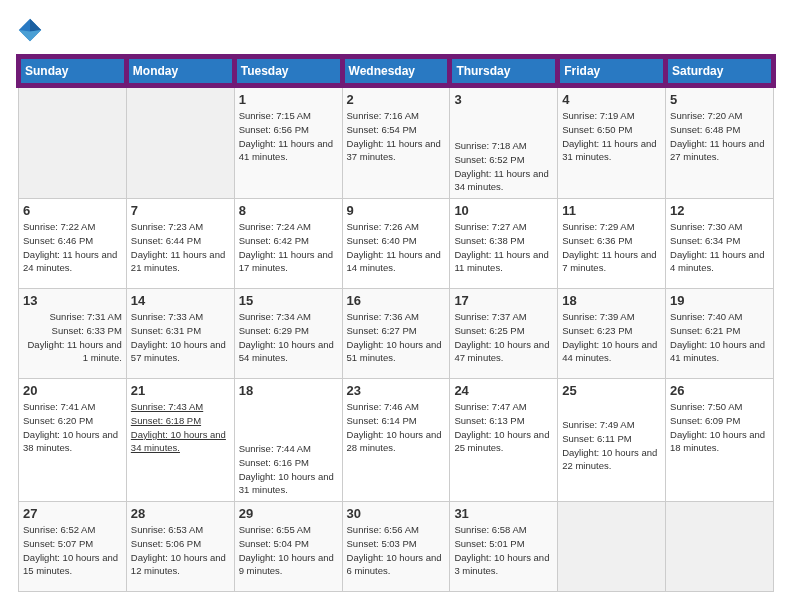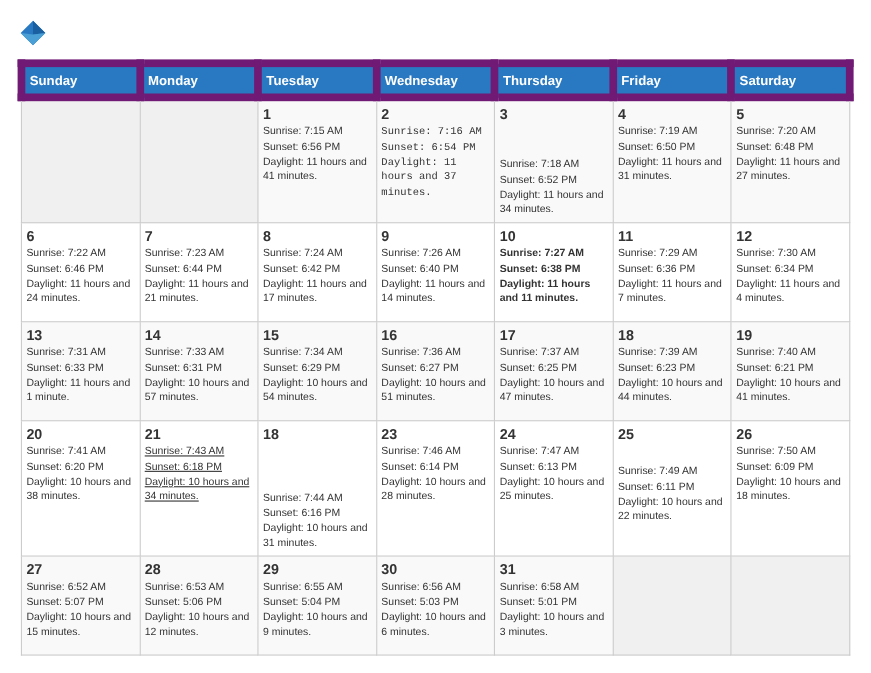--- a/index.html
+++ b/index.html
@@ -51,21 +51,21 @@
       border-collapse: collapse;
       table-layout: fixed;
     }
     thead tr th {
       background-color: #2979c2;
       color: #fff;
       font-size: 12px;
       font-weight: bold;
       padding: 5px 4px;
       text-align: left;
-      border: 7px solid #701a75;
+      border: 5px solid #701a75;
     }
     tbody tr td {
       border: 1px solid #ccc;
       vertical-align: top;
       padding: 4px;
       font-size: 10px;
       color: #333;
       height: 90px;
       background: #fff;
     }
@@ -125,21 +125,21 @@
         <td class="empty-cell"></td>
         <td class="empty-cell"></td>
         <td>
           <span class="day-number">1</span>
           <div class="day-info" style="white-space: pre-line;">Sunrise: 7:15 AM
 Sunset: 6:56 PM
 Daylight: 11 hours and 41 minutes.</div>
         </td>
         <td>
           <span class="day-number">2</span>
-          <div class="day-info" style="white-space: pre-line; font-family: Liberation Mono, monospace;">Sunrise: 7:16 AM
+          <div class="day-info" style="white-space: pre-line;">Sunrise: 7:16 AM
 Sunset: 6:54 PM
 Daylight: 11 hours and 37 minutes.</div>
         </td>
         <td>
           <span class="day-number">3</span>
           <div class="day-info" style="white-space: pre-line; margin-top: 32px;">Sunrise: 7:18 AM
 Sunset: 6:52 PM
 Daylight: 11 hours and 34 minutes.</div>
         </td>
         <td>
@@ -175,41 +175,41 @@
 Daylight: 11 hours and 17 minutes.</div>
         </td>
         <td>
           <span class="day-number">9</span>
           <div class="day-info" style="white-space: pre-line;">Sunrise: 7:26 AM
 Sunset: 6:40 PM
 Daylight: 11 hours and 14 minutes.</div>
         </td>
         <td>
           <span class="day-number">10</span>
-          <div class="day-info" style="white-space: pre-line; font-weight: bold;">Sunrise: 7:27 AM
+          <div class="day-info" style="white-space: pre-line;">Sunrise: 7:27 AM
 Sunset: 6:38 PM
 Daylight: 11 hours and 11 minutes.</div>
         </td>
         <td>
           <span class="day-number">11</span>
           <div class="day-info" style="white-space: pre-line;">Sunrise: 7:29 AM
 Sunset: 6:36 PM
 Daylight: 11 hours and 7 minutes.</div>
         </td>
         <td>
           <span class="day-number">12</span>
           <div class="day-info" style="white-space: pre-line;">Sunrise: 7:30 AM
 Sunset: 6:34 PM
 Daylight: 11 hours and 4 minutes.</div>
         </td>
       </tr>
       <tr>
         <td>
           <span class="day-number">13</span>
-          <div class="day-info" style="white-space: pre-line;">Sunrise: 7:31 AM
+          <div class="day-info" style="white-space: pre-line; text-align: right;">Sunrise: 7:31 AM
 Sunset: 6:33 PM
 Daylight: 11 hours and 1 minute.</div>
         </td>
         <td>
           <span class="day-number">14</span>
           <div class="day-info" style="white-space: pre-line;">Sunrise: 7:33 AM
 Sunset: 6:31 PM
 Daylight: 10 hours and 57 minutes.</div>
         </td>
         <td>

